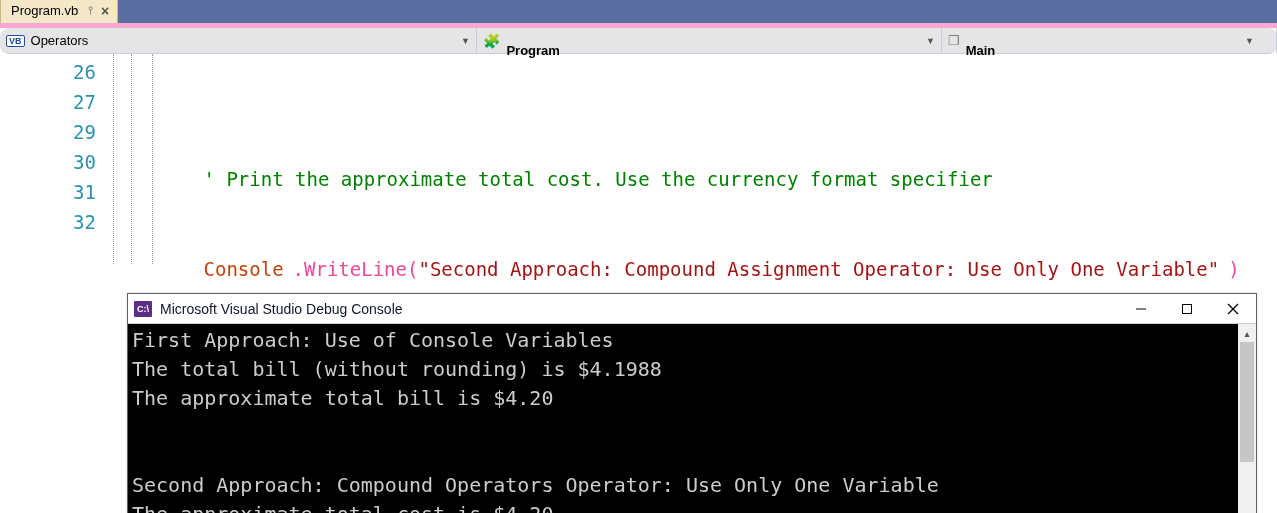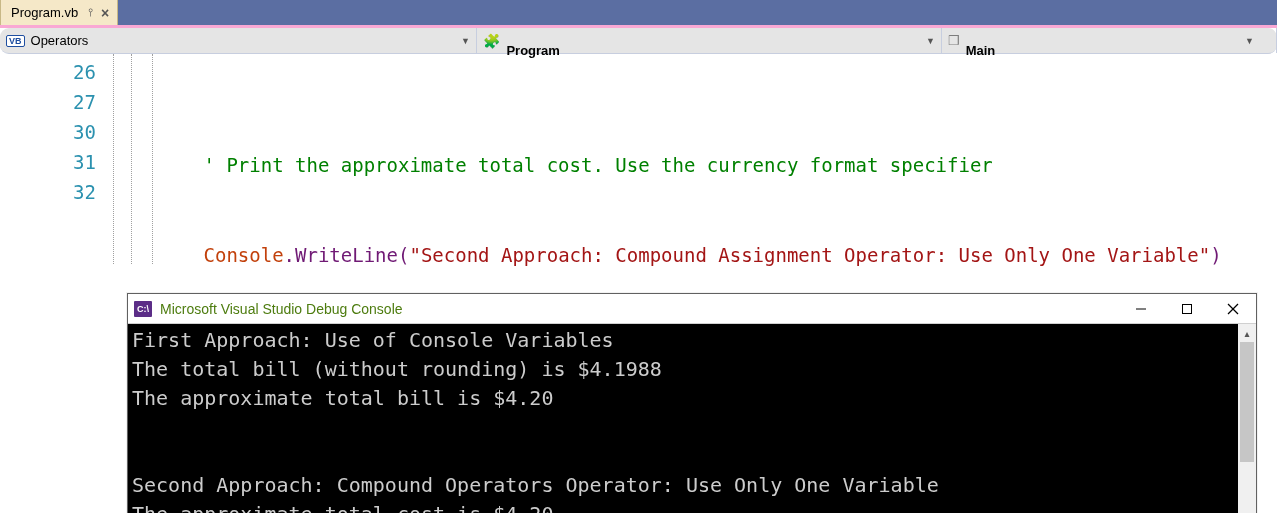--- a/index.html
+++ b/index.html
@@ -1,20 +1,20 @@
 <!DOCTYPE html>
 <html><head>
 <meta charset="utf-8">
 <style>
   * { box-sizing: border-box; }
   html, body { margin:0; padding:0; font-family:"Segoe UI",Arial,sans-serif; font-size:13px; color:#000; background:#ffffff;}
   .wrap { width:1277px; height:513px; position:relative; background:#fff; overflow:hidden;}
 
   
-  .tab-strip { height:28px; background:#5b6ea2; display:flex; align-items:flex-end; border-bottom:3px solid #f9a8d4;}
+  .tab-strip { height:28px; background:#5b6ea2; display:flex; align-items:flex-end; border-bottom:5px solid #f9a8d4;}
   .tab { background:#f5e8c8; height:26px; display:flex; align-items:center; padding:0 8px 0 10px; color:#000; gap:10px; border:1px solid #c8b886; border-bottom:none;}
   .tab .label { font-size:13px; }
   .tab .pin { font-size:11px; color:#555; cursor:pointer;}
   .tab .close { font-size:14px; font-weight:bold; color:#555; cursor:pointer; margin-left:-2px;}
 
   
   .navbar { height:26px; background:#e5e5e5; display:flex; border-bottom:1px solid #c7cedf;border-radius:9px;}
   .navcell { display:flex; align-items:center; height:100%; border-right:1px solid #c7cedf; padding:0 6px; gap:6px; position:relative;}
   .navcell.first { flex:0 0 477px; }
   .navcell.mid   { flex:0 0 465px; }
@@ -23,35 +23,35 @@
   .navcell .arrow { position:absolute; right:6px; font-size:9px; color:#555;}
   .vb-badge { background:#fff; border:1px solid #1e4ea0; color:#1e4ea0; font-size:9px; font-weight:bold; padding:0 2px; border-radius:2px;}
   .puzzle  { font-size:14px; color:#7a4fa0;}
   .cube    { font-size:13px; color:#7d7d7d;}
   .bold    { font-weight:600;margin-top:20px; }
 
   
   .code-area { position:relative; height:calc(513px - 28px - 26px); display:flex; overflow:hidden;}
   .gutter { width:112px; text-align:right; padding-right:16px; padding-top:3px; color:#2b91af; font-family:Consolas,monospace; font-size:19px; line-height:30px;}
   .gutter div { height:30px; }
-  .code  { flex:1; padding-top:6px; font-family:Consolas,monospace; font-size:19px; line-height:30px; white-space:pre; position:relative;}
+  .code  { flex:1; padding-top:20px; font-family:Consolas,monospace; font-size:19px; line-height:30px; white-space:pre; position:relative;}
   .code .line { height:30px; }
   .guides { position:absolute; top:0; bottom:0; pointer-events:none;}
   .guide { position:absolute; top:0; height:210px; border-left:1px dotted #a0a0a0;}
   .c-comment{color:#008000;}
   .c-type{color:#c2410c;}
   .c-key{color:#0000ff;}
   .c-str{color:#a31515;}
-  .c-punct{color:#701a75;}
+  .c-punct{color:#ec4899;margin-left:9px;}
 
   
   .console-window { position:absolute; left:127px; top:239px; width:1130px; height:260px; border:1px solid #616161; background:#fff; box-shadow:0 0 0 1px rgba(0,0,0,.05);}
   .cw-title { height:30px; background:#fff; display:flex; align-items:center; border-bottom:1px solid #d0d0d0;}
   .cw-icon { width:18px; height:16px; margin:0 8px 0 6px; background:#5b2d87; color:#fff; font-size:9px; font-weight:bold; display:flex; align-items:center; justify-content:center; border-radius:1px;}
-  .cw-text { flex:1; font-size:14px; color:#4d7c0f;}
+  .cw-text { flex:1; font-size:14px; color:#0f172a;}
   .cw-btns { display:flex; height:100%;}
   .cw-btn { width:46px; display:flex; align-items:center; justify-content:center; color:#000; font-size:14px;}
   .cw-btn svg { display:block; }
   .cw-body { position:relative; height:calc(100% - 30px); display:flex;}
   .term { flex:1; background:#000; color:#ccc; font-family:Consolas,monospace; font-size:20px; line-height:29px; padding:2px 4px 4px 4px; white-space:pre;}
   .vscroll { width:18px; background:#f0f0f0; position:relative;}
   .vscroll .arrow { position:absolute; left:0; right:0; height:18px; display:flex; align-items:center; justify-content:center; font-size:10px; color:#555;}
   .vscroll .arrow.up{top:0;}
   .vscroll .thumb{ position:absolute; left:2px; right:2px; background:#c6c6c6;}
 </style>
@@ -82,20 +82,21 @@
       <span class="cube">❒</span>
       <span class="nm-label bold">Main</span>
       <span class="arrow" style="right:22px">▼</span>
     </div>
   </div>
 
   <div class="code-area">
     <div class="gutter">
       <div>26</div>
       <div>27</div>
+      <div>29</div>
       <div>30</div>
       <div>31</div>
       <div>32</div>
     </div>
 
     <div class="code">
       <div class="guides">
         <div class="guide" style="left:1px"></div>
         <div class="guide" style="left:19px"></div>
         <div class="guide" style="left:40px"></div>

